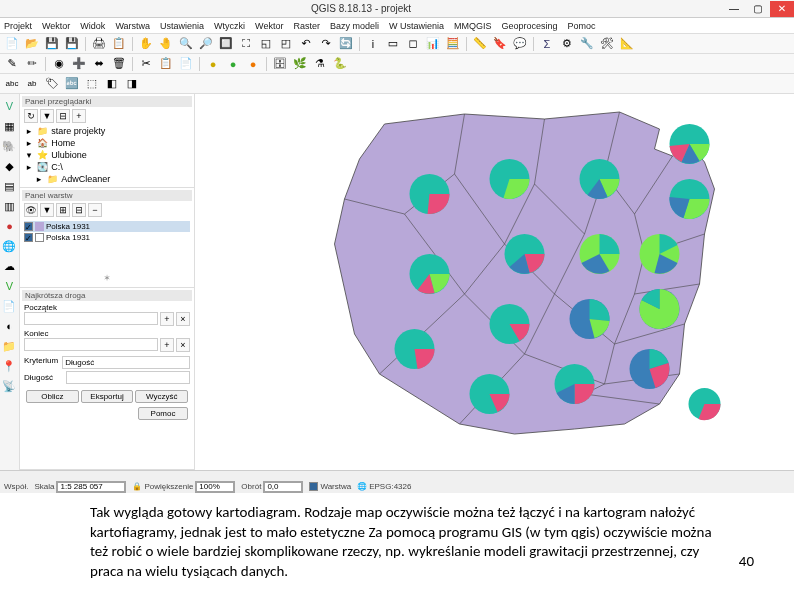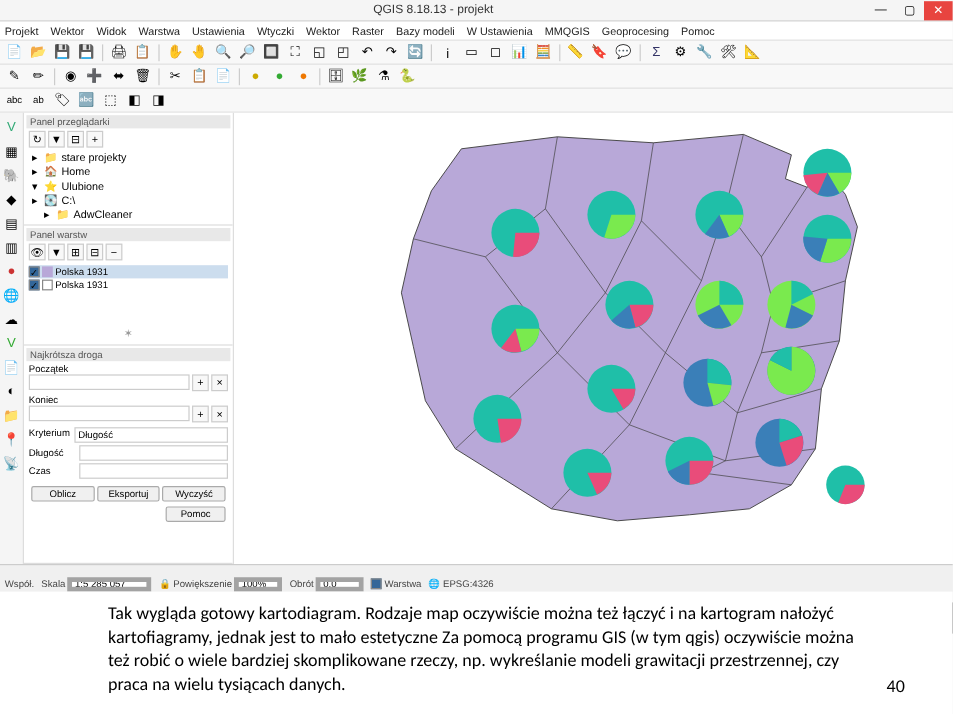--- a/index.html
+++ b/index.html
@@ -26,26 +26,26 @@
 .panel .btnrow button { flex: 1; font-size: 8px; border: 1px solid #aaa; background: #f0f0f0; padding: 1px 4px; border-radius: 2px; }
 .panel .layers { padding: 2px; }
 .panel .layers .lrow { display: flex; align-items: center; gap: 2px; padding: 1px 0; font-size: 8px; }
 .panel .layers .lrow .cb { width: 9px; height: 9px; border: 1px solid #888; display: inline-block; }
 .panel .layers .highlighted { background: #cde; }
 .panel .smallbtn { width: 14px; height: 14px; border: 1px solid #ccc; background: #f8f8f8; display: inline-flex; align-items: center; justify-content: center; font-size: 9px; }
 .canvas { flex: 1; background: #fff; position: relative; }
 .canvas svg { width: 100%; height: 100%; }
 .statusbar { height: 32px; background: #f0f0f0; border-top: 1px solid #ccc; display: flex; align-items: center; font-size: 8px; color: #444; padding: 0 4px; gap: 6px; }
 .statusbar .sitem { display: flex; align-items: center; gap: 2px; }
-.statusbar input { font-size: 8px; border: 4px solid #a3a3a3; padding: 0 2px; width: 50px; height: 12px; }
+.statusbar input { font-size: 8px; border: 2px solid #a3a3a3; padding: 0 2px; width: 50px; height: 12px; }
 .taskbar { height: 26px; background: #1a1a1a; display: flex; align-items: center; padding: 0 4px; gap: 4px; }
 .taskbar .tskbtn { width: 22px; height: 22px; display: flex; align-items: center; justify-content: center; font-size: 13px; }
 .taskbar .clock { margin-left: auto; color: #fff; font-size: 8px; text-align: right; line-height: 1.1; }
 .slide-text { position: absolute; bottom: 0; left: 0; right: 0; background: #fff; padding: 10px 70px 14px 90px; font-family: Calibri, sans-serif; font-size: 15px; line-height: 1.3; color: #000; }
-.slide-text .pgnum { position: absolute; right: 40px; bottom: 12px; font-size: 15px; }
+.slide-text .pgnum { position: absolute; right: 40px; bottom: 24px; font-size: 15px; }
 </style>
 </head>
 <body>
 
 <div class="titlebar">
   <div class="title">QGIS 8.18.13 - projekt</div>
   <div class="winbtn">—</div>
   <div class="winbtn">▢</div>
   <div class="winbtn close">✕</div>
 </div>
@@ -233,24 +233,20 @@
             <input type="text" style="">
             <span class="smallbtn">+</span>
             <span class="smallbtn">×</span>
           </div>
         <div style="display:flex;align-items:flex-start;gap:4px;margin-top:4px">
           <span style="font-size:8px">Kryterium</span>
           <input type="text" style="flex: 1 1 0%;" value="Długość">
         </div>
         <div style="display:flex;align-items:center;gap:4px;margin-top:2px">
           <span style="font-size:8px;width:38px">Długość</span>
-          <input type="text" style="flex: 1 1 0%;">
-        </div>
-        <div style="display:flex;align-items:center;gap:4px;margin-top:2px">
-          <span style="font-size:8px;width:38px">Czas</span>
           <input type="text" style="flex: 1 1 0%;">
         </div>
         <div class="btnrow" style="margin-top:4px">
           <button>Oblicz</button>
           <button>Eksportuj</button>
           <button>Wyczyść</button>
         </div>
         <div class="btnrow">
           <span style="flex:1"></span>
           <button style="flex:0 0 50px">Pomoc</button>

